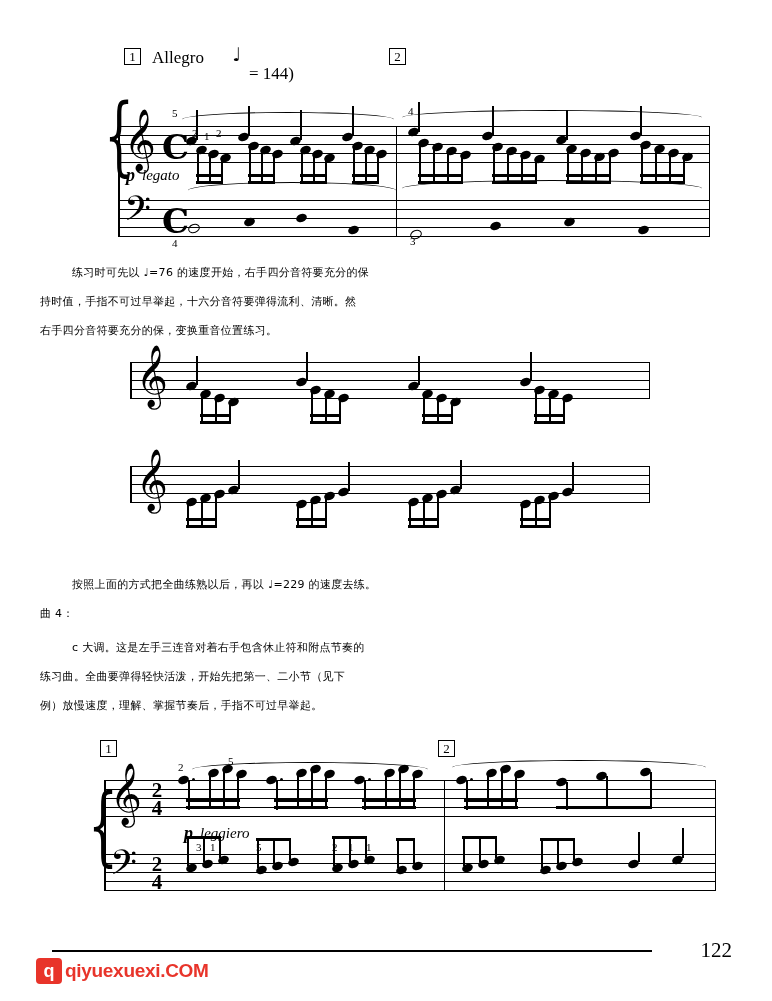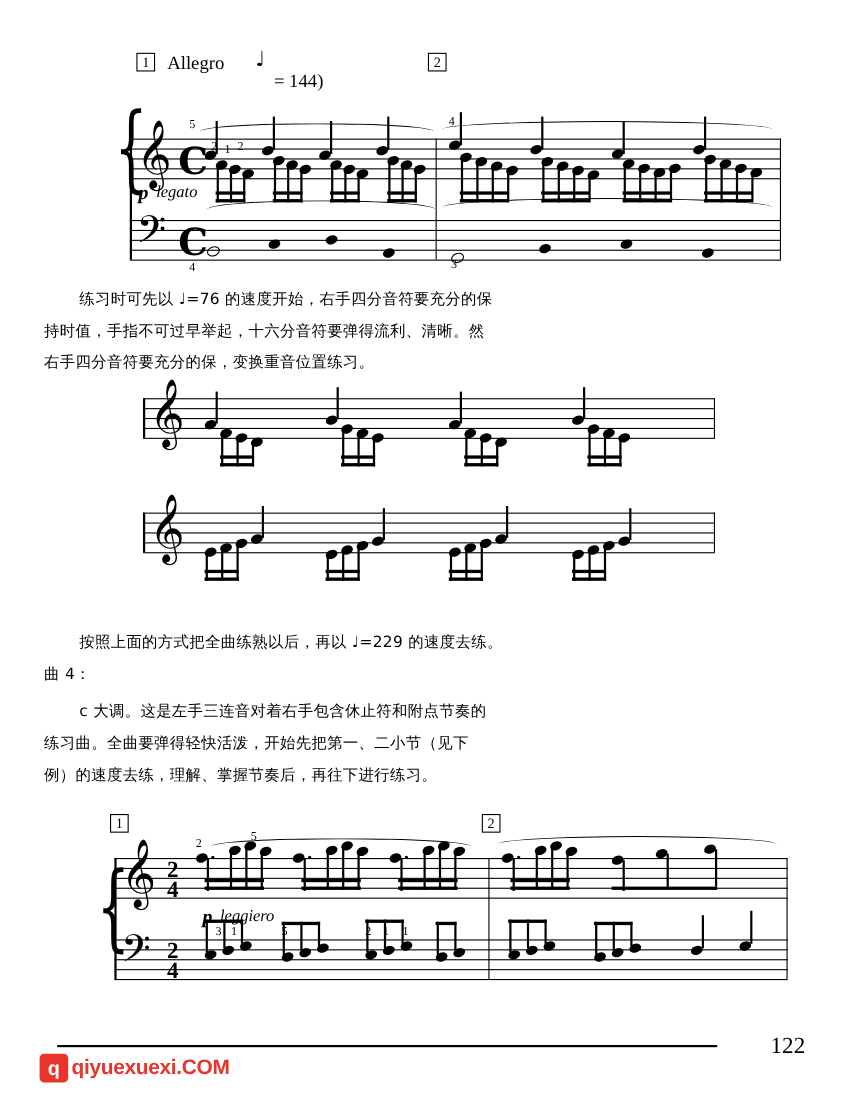--- a/index.html
+++ b/index.html
@@ -171,21 +171,21 @@
     position: absolute;
     font-family: "DejaVu Sans", sans-serif;
     font-size: 19px;
     line-height: 1;
   }
 
   
   .para {
     position: absolute;
     font-family: "DejaVu Sans", "Liberation Sans", sans-serif;
-    font-size: 14px;
+    font-size: 11px;
     line-height: 29px;
     letter-spacing: 0.3px;
     color: #000;
     width: 630px;
   }
 
   
   .logo {
     position: absolute;
     left: 36px;
@@ -510,21 +510,21 @@
     <div class="beam" style="left:390px; top:52px; width:31px;"></div>
     <div class="nh" style="left:432px; top:22px;"></div>
     <div class="stem" style="left:442px; top:-4px; height:29px;"></div>
   </div>
 
   <div class="para" style="left:72px; top:570px;">按照上面的方式把全曲练熟以后，再以 ♩=229 的速度去练。</div>
   <div class="para" style="left:40px; top:599px;">曲 4：</div>
 
   <div class="para" style="left:72px; top:633px;">c 大调。这是左手三连音对着右手包含休止符和附点节奏的</div>
   <div class="para" style="left:40px; top:662px;">练习曲。全曲要弹得轻快活泼，开始先把第一、二小节（见下</div>
-  <div class="para" style="left:40px; top:691px;">例）的速度去练，理解、掌握节奏后，再往下进行练习。</div>
+  <div class="para" style="left:40px; top:691px;">例）放慢速度，理解、掌握节奏后，手指不可过早举起。</div>
 
   <div class="score" style="left:96px; top:736px; width:620px; height:185px;">
 
     <div class="measure-box" style="left:4px; top:4px;">1</div>
     <div class="measure-box" style="left:342px; top:4px;">2</div>
 
     <div class="brace" style="left:-8px; top:46px;">{</div>
 
     <div class="staff" style="top:44px; height:36px; left:8px; right:0;">
       <div class="line" style="top:0px;"></div>

